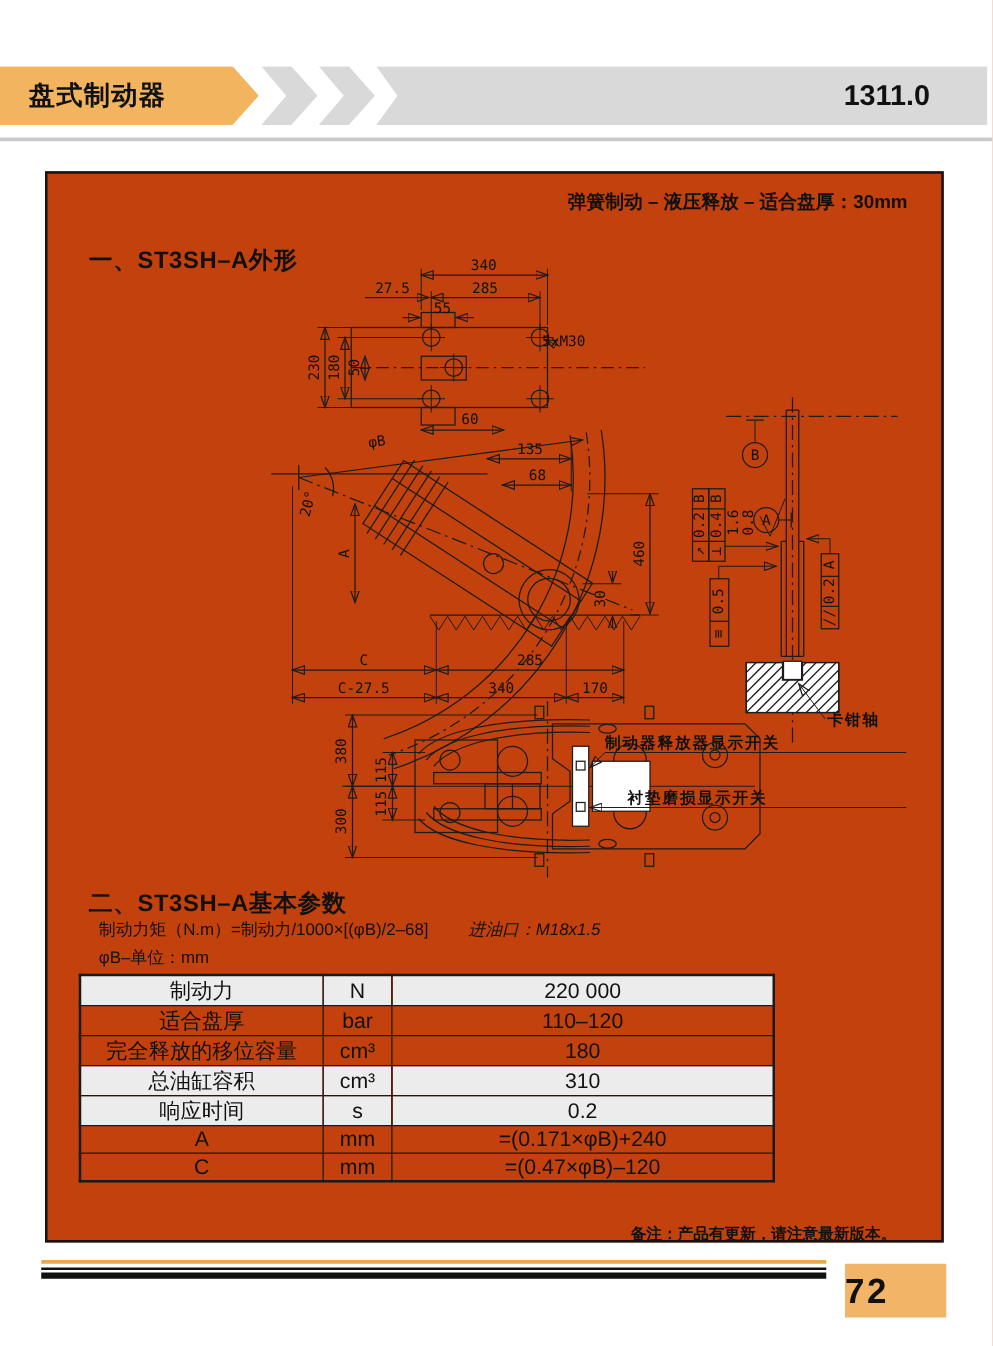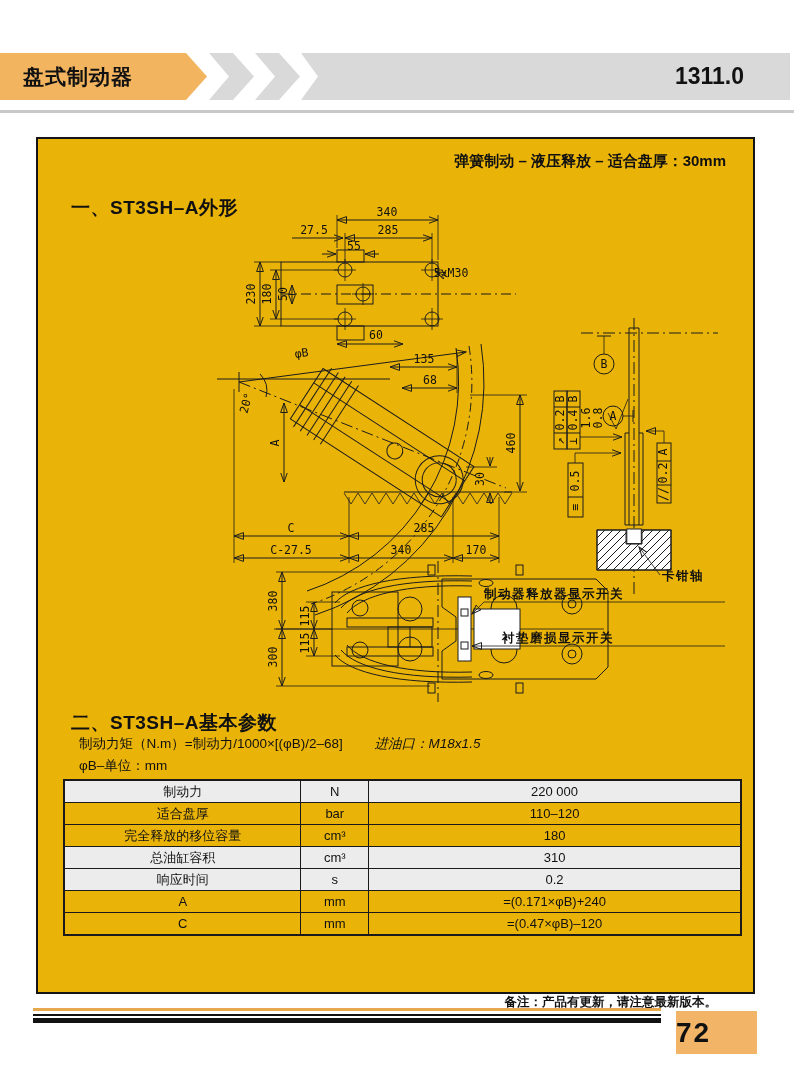--- a/index.html
+++ b/index.html
@@ -11,31 +11,31 @@
     clip-path:polygon(0 0,186px 0,100% 50%,186px 100%,0 100%);}
   .h-orange span{display:block;padding-left:23px;line-height:47px;font-size:21px;font-weight:bold;letter-spacing:1px;}
   .chev{top:53px;width:45px;height:47px;background:#D9D9D9;
     clip-path:polygon(0 0,24px 0,100% 50%,24px 100%,0 100%,20px 50%);}
   .c1{left:209px;} .c2{left:255px;}
   .h-band{left:301px;top:53px;width:489px;height:47px;background:#D9D9D9;
     clip-path:polygon(0 0,100% 0,100% 100%,0 100%,17px 50%);}
   .h-band span{display:block;text-align:right;padding-right:46px;line-height:47px;font-size:23px;font-weight:600;}
   .h-rule{left:0;top:110px;width:794px;height:3px;background:#C9C9C9;}
   
-  .frame{left:36px;top:137px;width:719px;height:857px;border:2px solid #151515;background:#eab308;box-sizing:border-box;}
+  .frame{left:36px;top:137px;width:719px;height:857px;border:2px solid #151515;background:#c2410c;box-sizing:border-box;}
   .spec-note{right:27px;top:13px;font-size:15px;font-weight:bold;}
   .sec-title{left:33px;font-size:19px;font-weight:bold;letter-spacing:0.5px;}
   .s1{top:56px;} .s2{top:571px;}
   .formula{left:41px;top:596px;font-size:13.5px;}
   .formula .gap{margin-left:28px;font-style:italic;}
   .unitnote{left:41px;top:618px;font-size:13.5px;}
-  .remark{right:36px;top:840px;font-size:12.5px;font-weight:600;margin-top:15px;}
-  
-  table.params{left:25px;top:640px;width:679px;border-collapse:collapse;table-layout:fixed;
-    border:2px solid #1a1a1a;font-size:13px;}
+  .remark{right:36px;top:840px;font-size:12.5px;font-weight:600;}
+  
+  table.params{left:25px;top:640px;width:557px;border-collapse:collapse;table-layout:fixed;
+    border:2px solid #1a1a1a;font-size:17px;}
   table.params td{border:1px solid #1a1a1a;height:21px;text-align:center;padding:0;overflow:hidden;}
   table.params tr.shaded td{background:#ECECEC;}
   col.c-name{width:35%;} col.c-unit{width:10%;} col.c-val{width:55%;}
   
   svg.draw{left:0px;top:66px;}
   svg.draw line,svg.draw path,svg.draw rect,svg.draw circle,svg.draw ellipse,svg.draw polyline
     {stroke:#1c1c1c;stroke-width:1;fill:none;}
   svg.draw text{stroke:none;fill:#111;font-family:"DejaVu Sans Mono",monospace;font-size:11.5px;text-anchor:middle;}
   svg.draw text.cjk{font-family:"Liberation Sans",sans-serif;font-weight:600;font-size:12.5px;text-anchor:start;letter-spacing:1.5px;}
   svg.draw .wfill{fill:#fff;}

